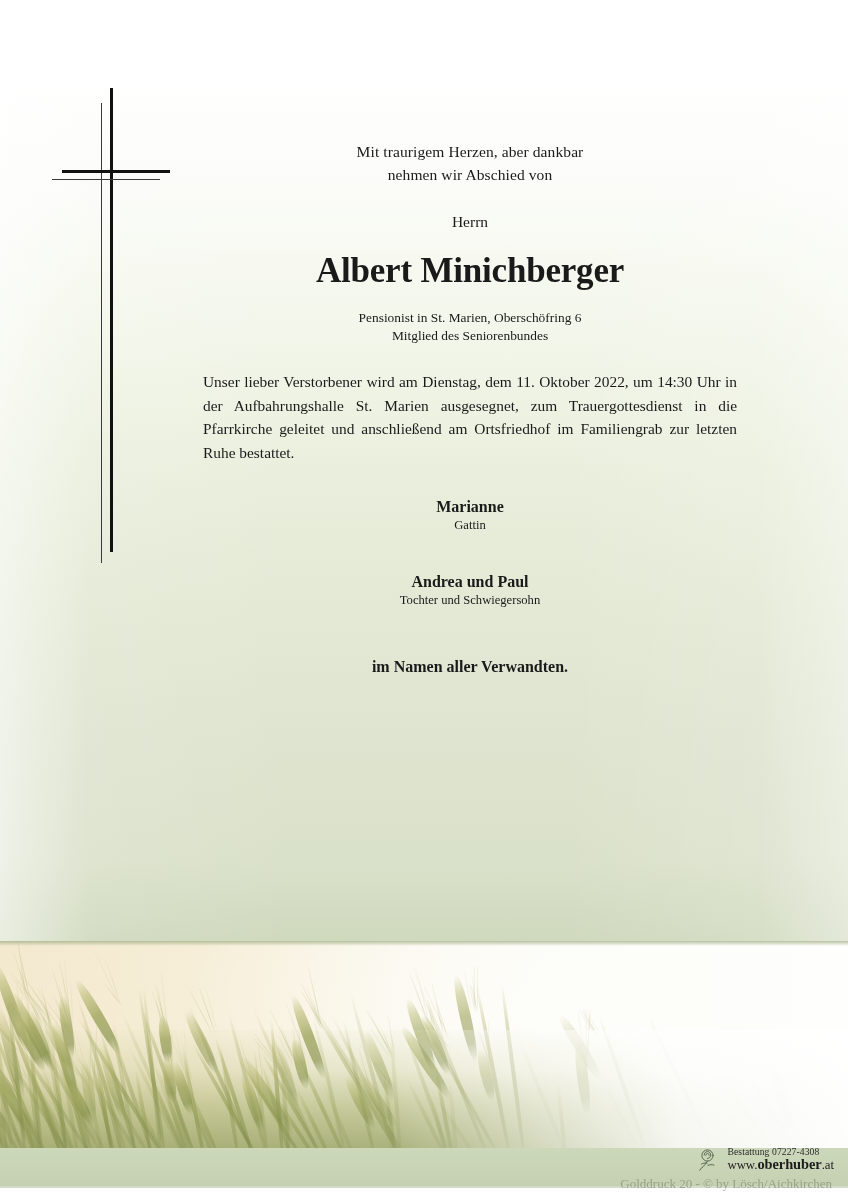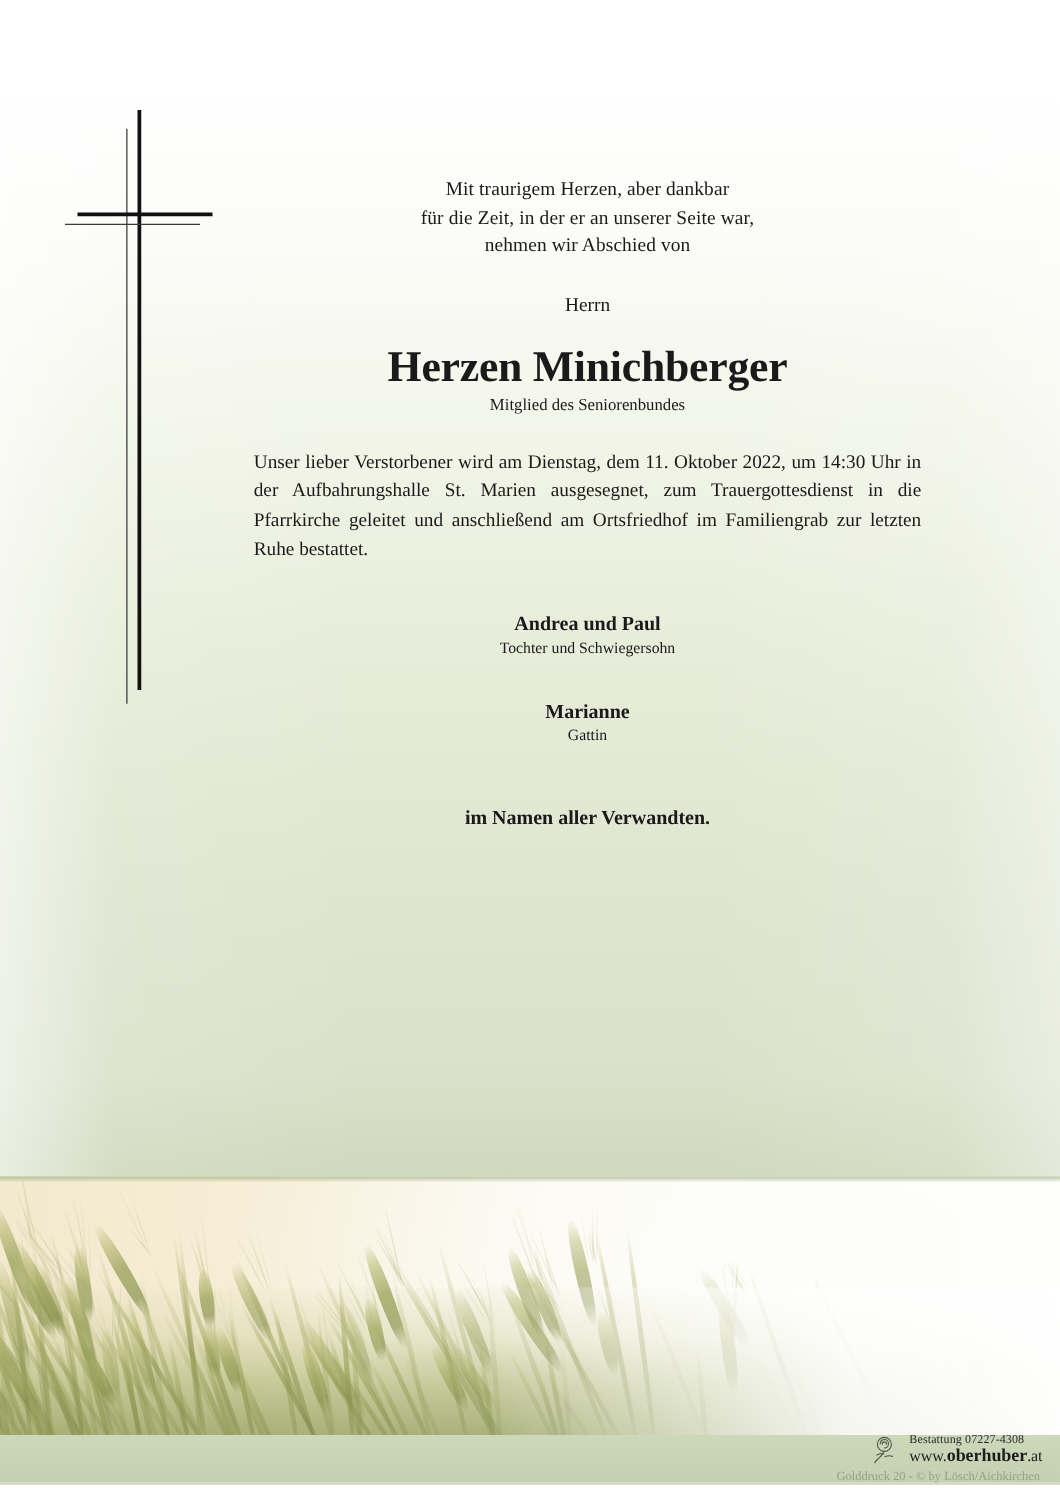--- a/index.html
+++ b/index.html
@@ -243,21 +243,21 @@
     font-size: 12.8px;
     color: #1d1d1d;
     letter-spacing: -0.05px;
     white-space: nowrap;
     margin-top: 1px;
   }
   .brand-line2 .strong { font-weight: bold; font-size: 14.4px; }
   .brand-credit {
     position: absolute;
     right: 16px; top: 1176px;
-    font-size: 10px;
+    font-size: 13px;
     color: rgba(120,135,105,0.62);
     white-space: nowrap;
   }
 </style>
 </head>
 <body>
 
 <div id="page">
 
   <div id="bg-gradient"></div>
@@ -267,43 +267,43 @@
     <div class="cross-line v-thick"></div>
     <div class="cross-line v-thin"></div>
     <div class="cross-line h-thick"></div>
     <div class="cross-line h-thin"></div>
   </div>
 
   <div id="content">
 
     <div id="intro-block">
       <div class="intro">Mit traurigem Herzen, aber dankbar</div>
-      <div class="intro">für die Zeit, in der er an unserer Seite war,</div>
       <div class="intro">nehmen wir Abschied von</div>
     </div>
 
     <div class="salutation">Herrn</div>
 
-    <div class="deceased-name">Herzen Minichberger</div>
+    <div class="deceased-name">Albert Minichberger</div>
 
     <div>
+      <div class="subinfo">Pensionist in St. Marien, Oberschöfring 6</div>
       <div class="subinfo" style="margin-top:0">Mitglied des Seniorenbundes</div>
     </div>
 
     <p class="para" id="para-3">Unser lieber Verstorbener wird am Dienstag, dem 11. Oktober 2022, um 14:30 Uhr in der Aufbahrungshalle St. Marien ausgesegnet, zum Trauergottesdienst in die Pfarrkirche geleitet und anschließend am Ortsfriedhof im Familiengrab zur letzten Ruhe bestattet.</p>
 
+
+    <div class="survivor-group" id="survivor-0">
+      <div class="survivor-name">Marianne</div>
+      <div class="survivor-rel">Gattin</div>
+    </div>
 
     <div class="survivor-group" id="survivor-1">
       <div class="survivor-name">Andrea und Paul</div>
       <div class="survivor-rel">Tochter und Schwiegersohn</div>
-    </div>
-
-    <div class="survivor-group" id="survivor-0">
-      <div class="survivor-name">Marianne</div>
-      <div class="survivor-rel">Gattin</div>
     </div>
 
     <div class="closing-final">im Namen aller Verwandten.</div>
   </div>
 
   <div id="photo-band">
     <div id="photo-sky"></div>
     <div id="photo-ground"></div>
     <div id="wheat-layer">
         <div class="stalk" style="left: 776.88px; height: 107.525px; opacity: 0.367606; transform: rotate(-33.6966deg);"></div>

